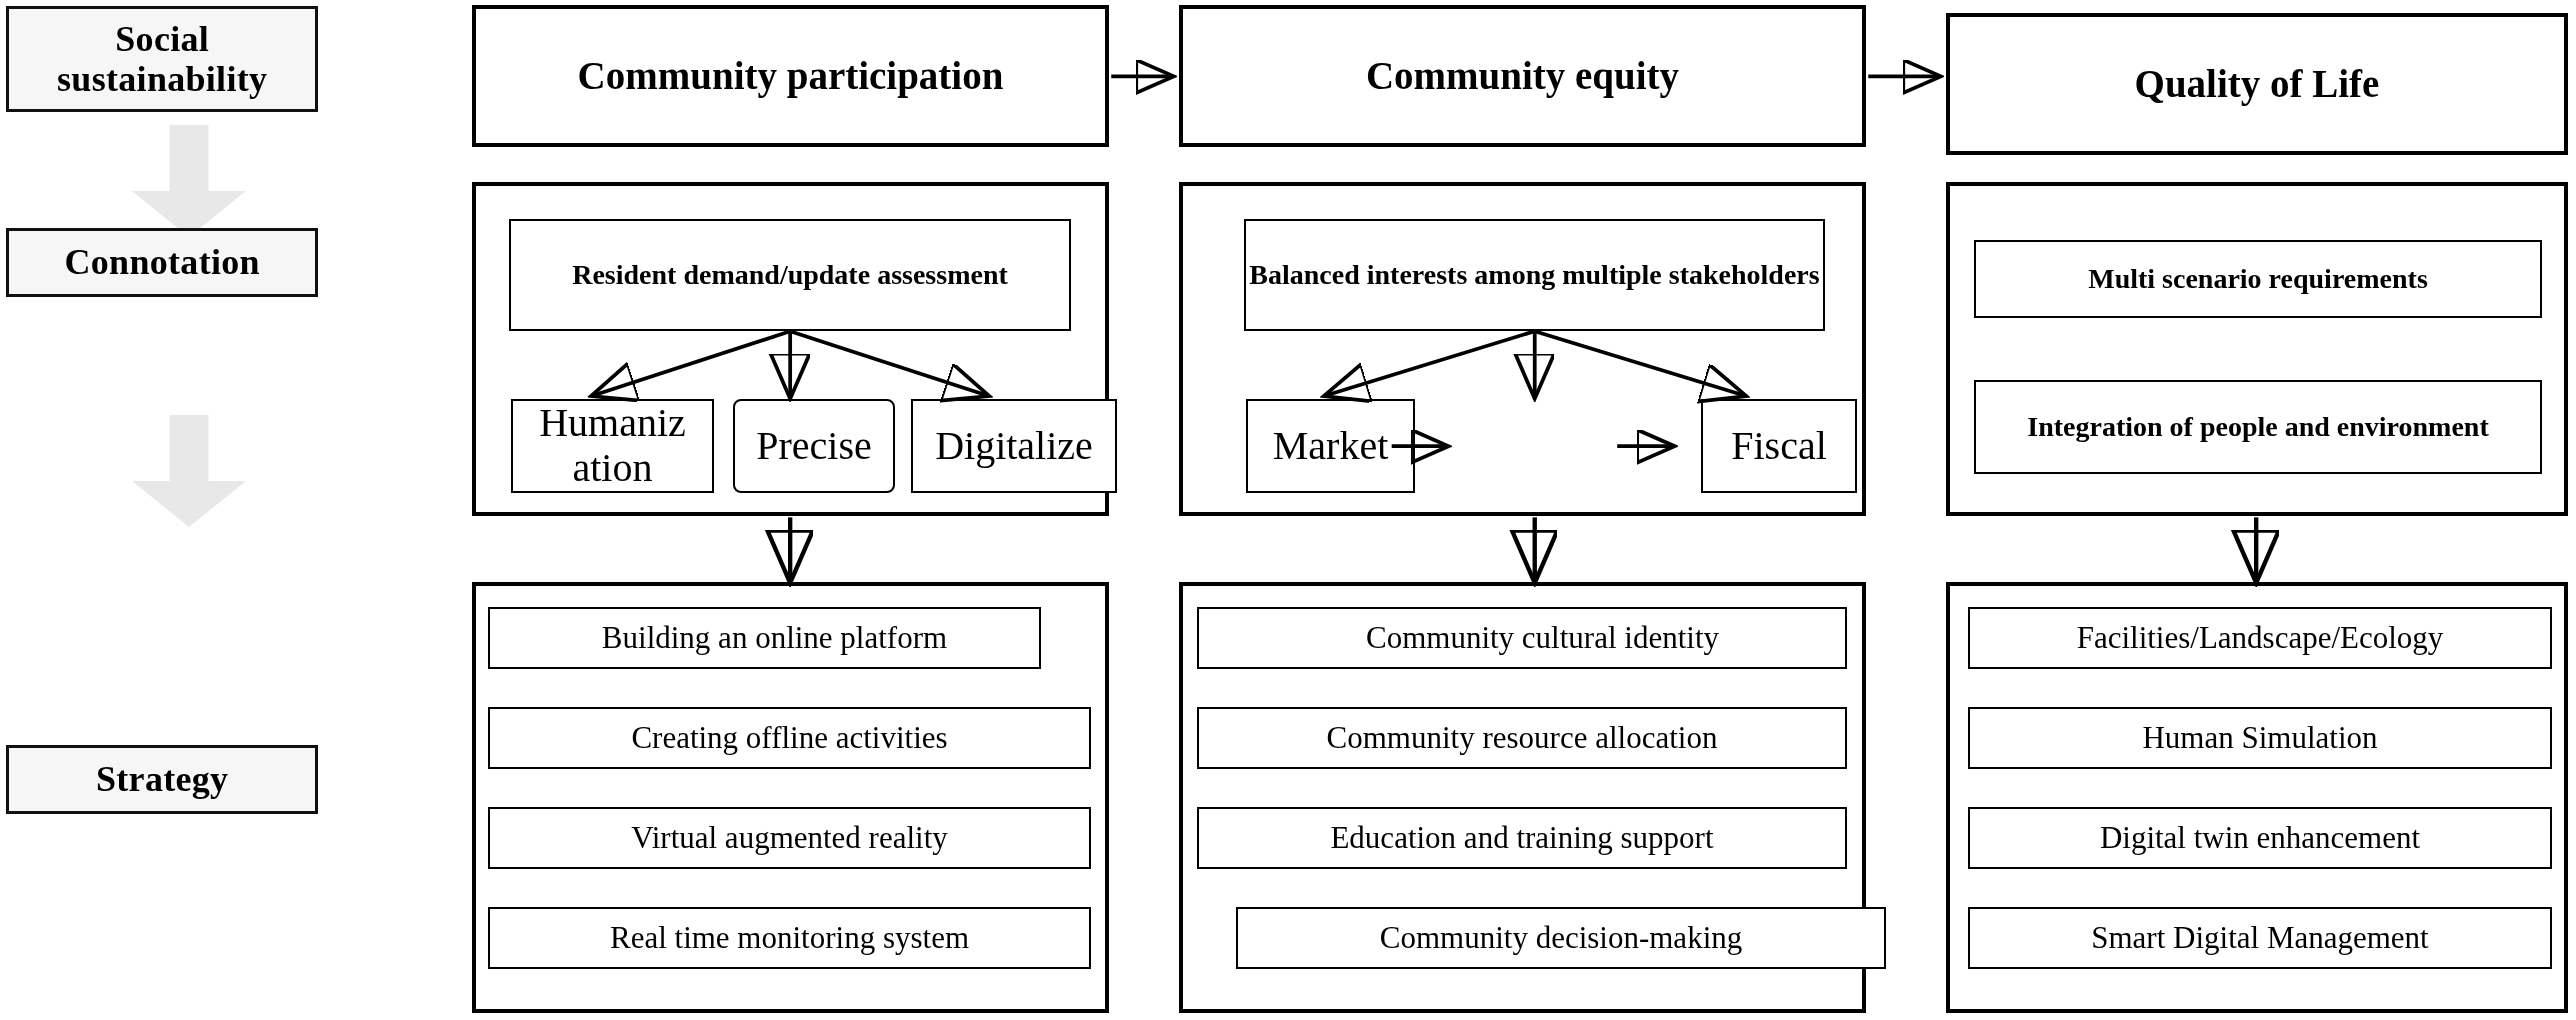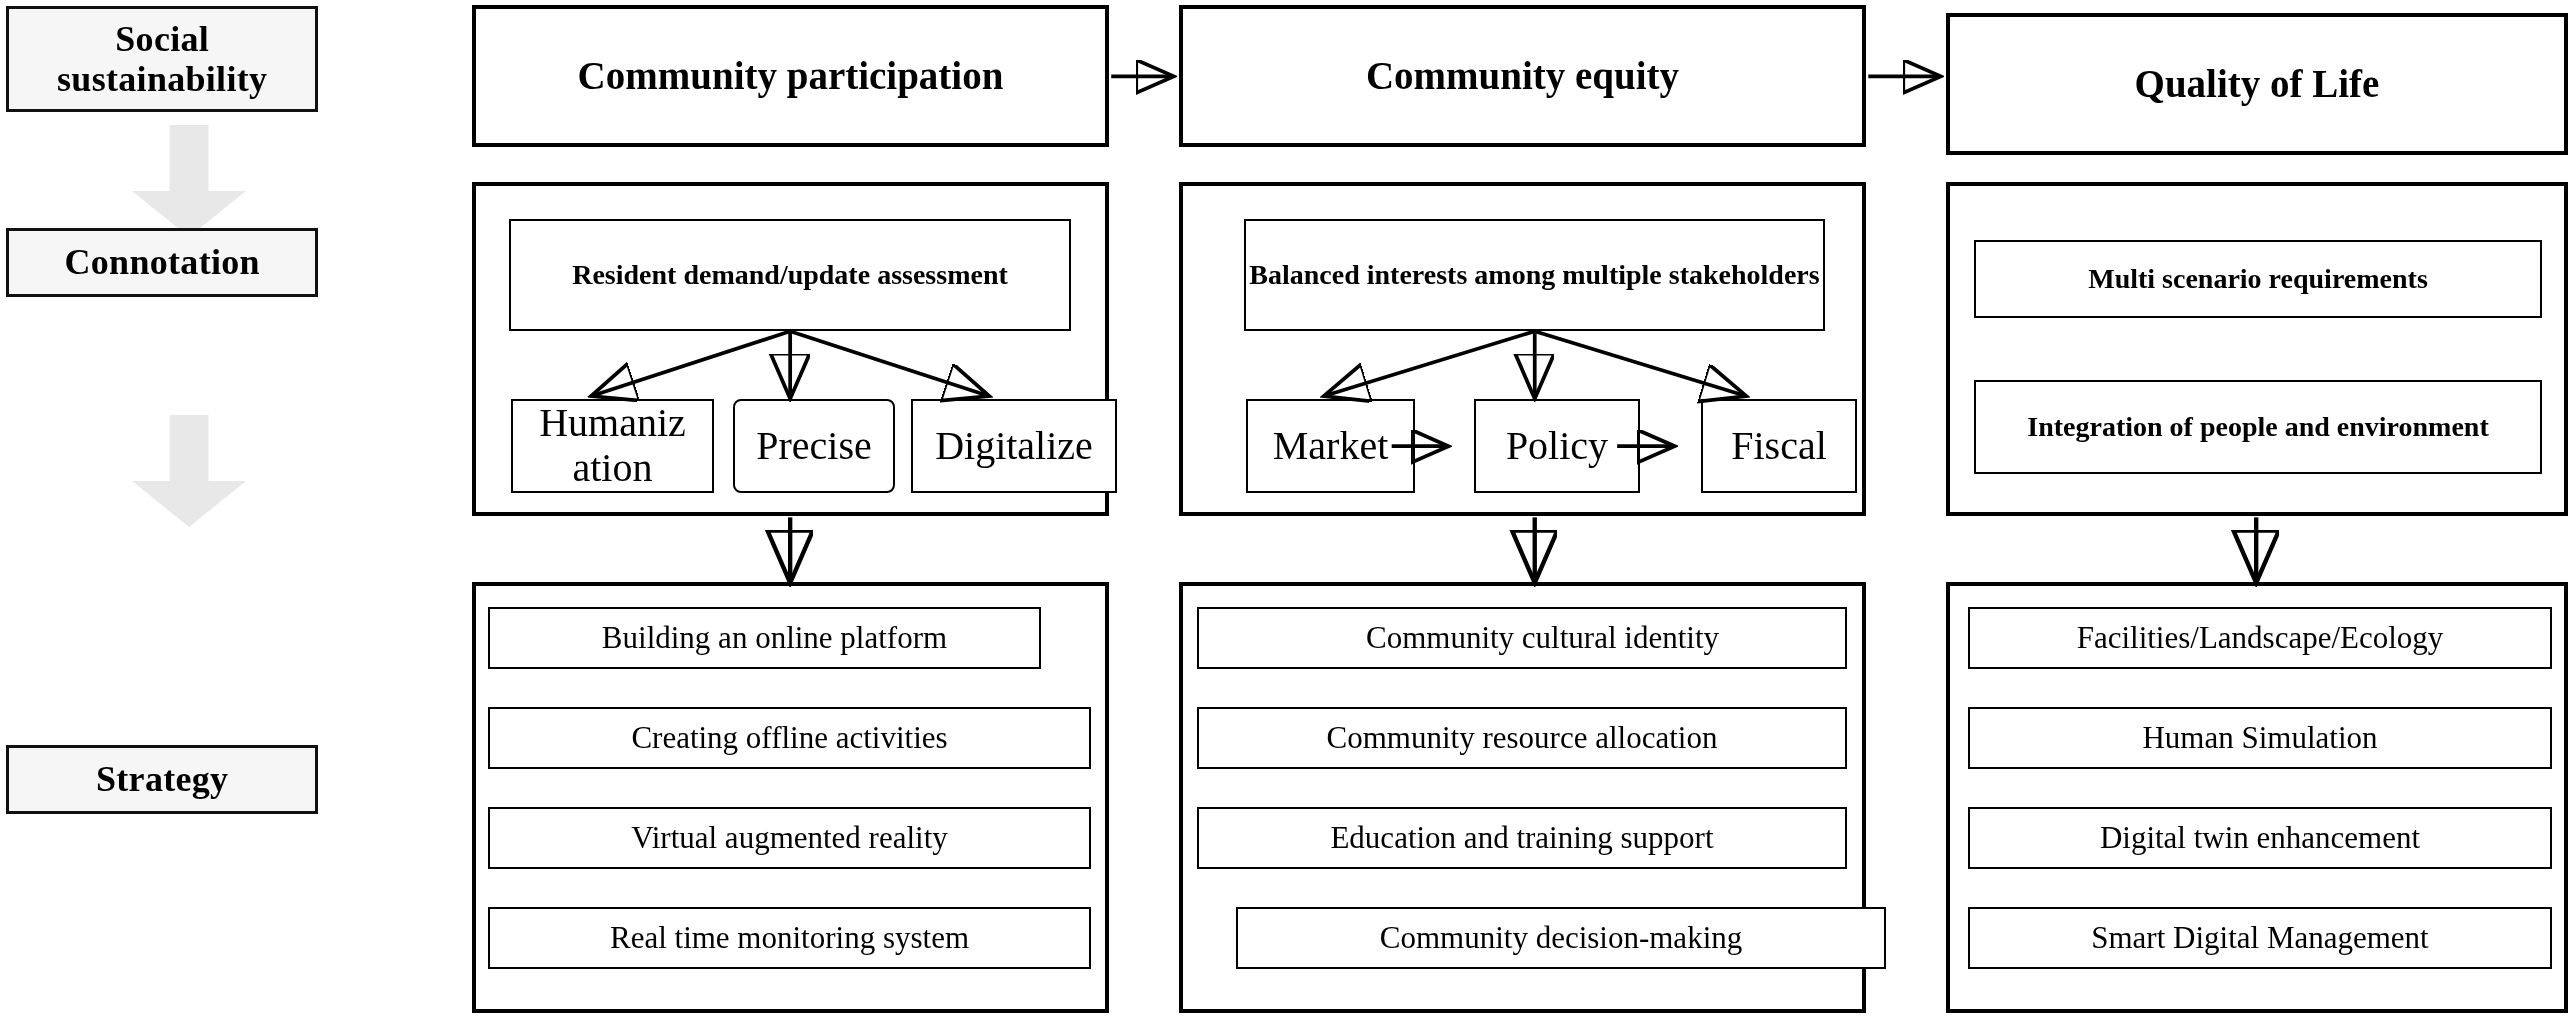--- a/index.html
+++ b/index.html
@@ -110,23 +110,20 @@
   </div>
 
   <div class="box container-box" style="left:1179px;top:182px;width:687px;height:334px;"></div>
 
   <div class="box inner" style="left:1244px;top:219px;width:581px;height:112px;">
     <span>Balanced interests among multiple stakeholders</span>
   </div>
 
   <div class="box small" style="left:1222px;top:399px;width:169px;height:94px;">
     <span>Market</span>
-  </div>
-  <div class="box small" style="left:1450px;top:399px;width:166px;height:94px;">
-    <span>Policy</span>
   </div>
   <div class="box small" style="left:1677px;top:399px;width:156px;height:94px;">
     <span>Fiscal</span>
   </div>
 
   <div class="box container-box" style="left:1179px;top:582px;width:687px;height:431px;"></div>
 
   <div class="box strat" style="left:1197px;top:607px;width:650px;height:62px;padding-left:41px;">
     <span>Community cultural identity</span>
   </div>

